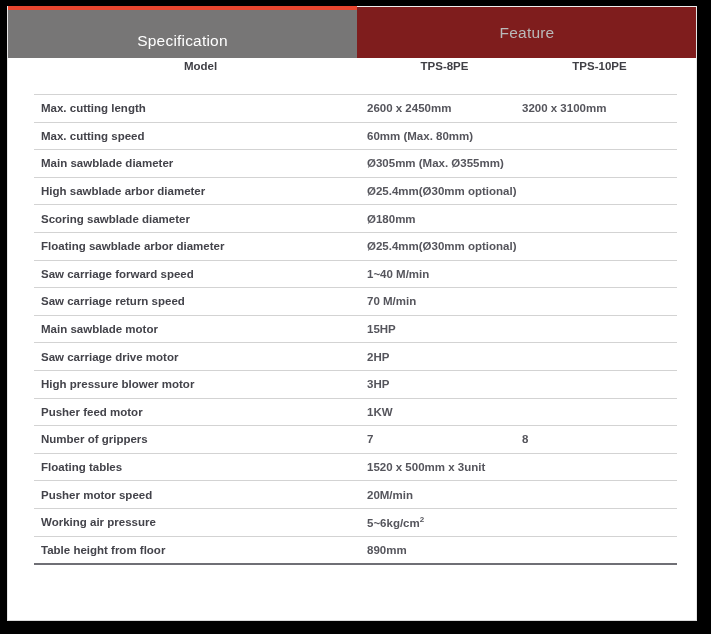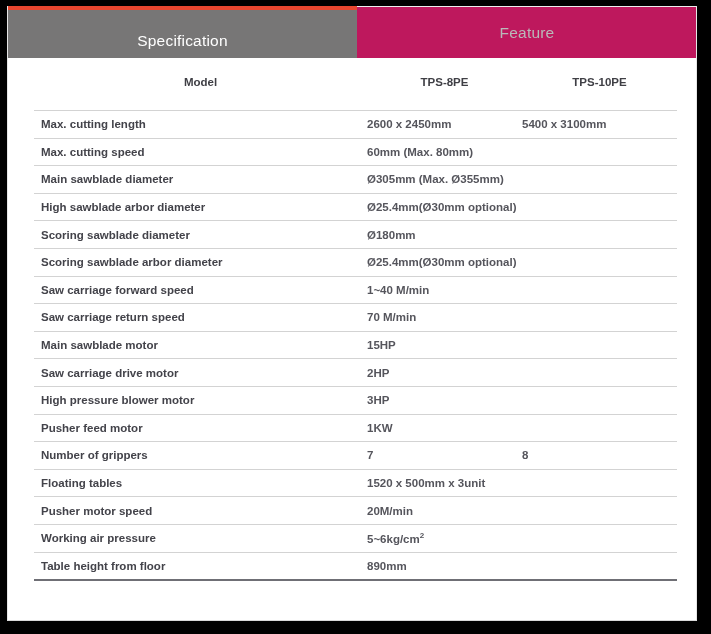--- a/index.html
+++ b/index.html
@@ -64,36 +64,36 @@
   .tab-active .tab-label {
     color: #ffffff;
     font-size: 15.5px;
     font-weight: 400;
     letter-spacing: 0.2px;
     padding-top: 2px;
     margin-top: 12px;
   }
   .tab-inactive {
     flex: 1;
-    background: #be185d;
+    background: #7f1d1d;
     border-top: 1px solid #eeeeee;
     border-right: 1px solid #ededed;
   }
   .tab-inactive .tab-label {
     color: #b9b9b9;
     font-size: 15.5px;
     font-weight: 400;
     letter-spacing: 0.2px;
   }
 
   
   .spec-wrap {
     position: absolute;
     left: 26px;
-    top: 52px;
+    top: 36px;
     width: 643px;
   }
   table.spec {
     width: 643px;
     border-collapse: collapse;
     table-layout: fixed;
   }
   table.spec col.c-label { width: 333px; }
   table.spec col.c-v1    { width: 155px; }
   table.spec col.c-v2    { width: 155px; }
@@ -170,40 +170,40 @@
           <tr class="head">
             <th class="h-model">Model</th>
             <th>TPS-8PE</th>
             <th>TPS-10PE</th>
           </tr>
         </thead>
         <tbody id="spec-body">
             <tr class="row">
               <td class="label">Max. cutting length</td>
               <td class="val">2600 x 2450mm</td>
-              <td class="val">5400 x 3100mm</td>
+              <td class="val">3200 x 3100mm</td>
             </tr>
             <tr class="row">
               <td class="label">Max. cutting speed</td>
               <td class="val" colspan="2">60mm (Max. 80mm)</td>
             </tr>
             <tr class="row">
               <td class="label">Main sawblade diameter</td>
               <td class="val" colspan="2">Ø305mm (Max. Ø355mm)</td>
             </tr>
             <tr class="row">
               <td class="label">High sawblade arbor diameter</td>
               <td class="val" colspan="2">Ø25.4mm(Ø30mm optional)</td>
             </tr>
             <tr class="row">
               <td class="label">Scoring sawblade diameter</td>
               <td class="val" colspan="2">Ø180mm</td>
             </tr>
             <tr class="row">
-              <td class="label">Scoring sawblade arbor diameter</td>
+              <td class="label">Floating sawblade arbor diameter</td>
               <td class="val" colspan="2">Ø25.4mm(Ø30mm optional)</td>
             </tr>
             <tr class="row">
               <td class="label">Saw carriage forward speed</td>
               <td class="val" colspan="2">1~40 M/min</td>
             </tr>
             <tr class="row">
               <td class="label">Saw carriage return speed</td>
               <td class="val" colspan="2">70 M/min</td>
             </tr>

